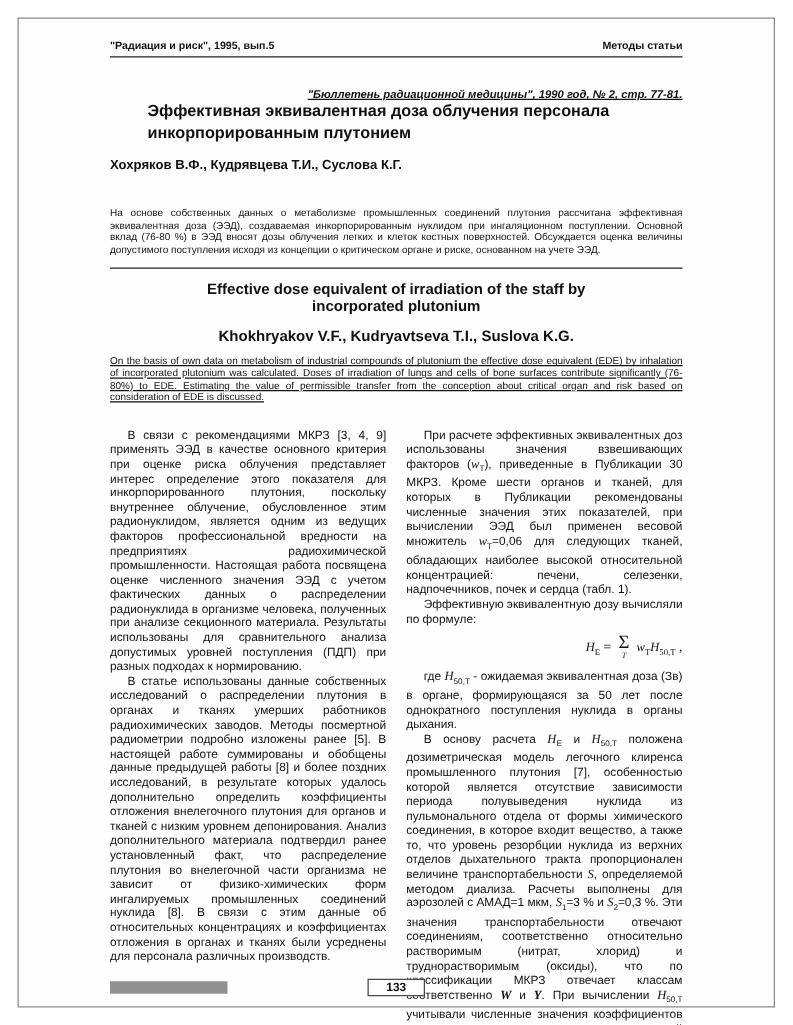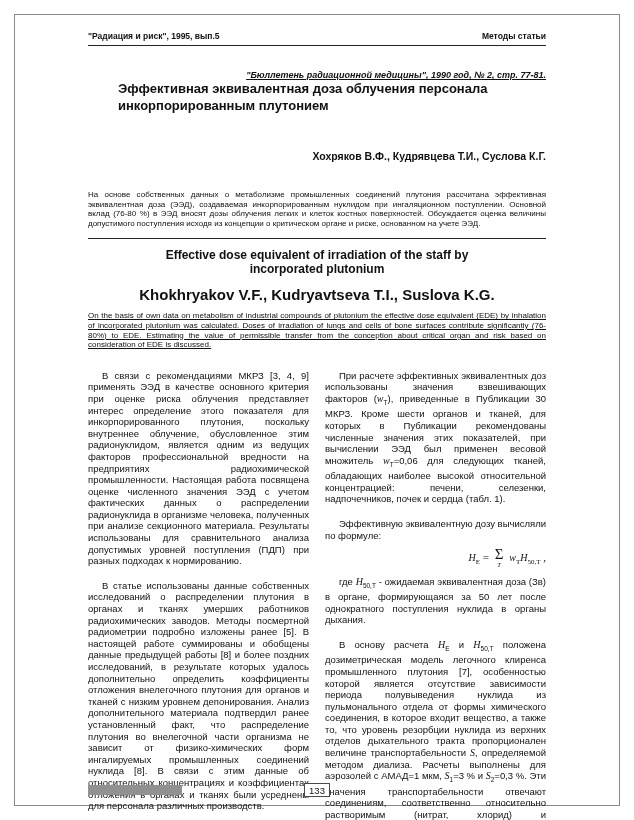--- a/index.html
+++ b/index.html
@@ -35,22 +35,22 @@
     text-decoration: underline;
   }
   .title-ru {
     text-align: left;
     font-size: 13px;
     font-weight: bold;
     line-height: 17px;
     padding: 0 30px;
   }
   .authors-ru {
-    margin-top: 36px;
-    text-align: right;
+    margin-top: 12px;
+    text-align: left;
     font-size: 10.5px;
     font-weight: bold;
   }
   .abstract {
     margin-top: 28px;
     font-size: 8px;
     line-height: 9.6px;
     text-align: justify;
   }
   .rule {
@@ -63,37 +63,37 @@
     margin-top: 9px;
     text-align: center;
     font-size: 12px;
     font-weight: bold;
     line-height: 14px;
     padding: 0 70px;
   }
   .authors-en {
     margin-top: 10px;
     text-align: center;
-    font-size: 15px;
+    font-size: 12px;
     font-weight: bold;
   }
   .abstract-en { margin-top: 8px; text-decoration: underline; }
   .columns {
     margin-top: 20px;
     display: flex;
     gap: 16px;
   }
   .col {
     flex: 1 1 0;
     font-size: 9.5px;
     line-height: 11.6px;
     text-align: justify;
   }
   .col p { text-indent: 14px; }
-  .col p + p { margin-top: 13px; }
+  .col p + p { margin-top: 0; }
   .col sub { font-size: 6.5px; }
   .col i, .formula i { font-family: "Liberation Serif", serif; font-size: 10px; }
   .section-heading {
     font-size: 11px;
     font-weight: bold;
     margin: 9px 0 7px 0;
     text-align: left;
     text-indent: 0;
   }
   .formula {
@@ -120,26 +120,26 @@
   .footer-bar {
     position: absolute;
     left: 0; top: 2px;
     width: 94px; height: 10px;
     background: #919191;
   }
   .page-number-box {
     position: absolute;
     left: 50%; top: 0;
     transform: translateX(-50%);
-    width: 26px; height: 14px;
+    width: 46px; height: 14px;
     border: 1px solid #4a4a4a;
     background: #fff;
     text-align: center;
     font-size: 9.5px;
-    font-weight: normal;
+    font-weight: bold;
     line-height: 13px;
   }
 </style>
 </head>
 <body>
 
 <div class="page">
 
   <div class="hdr">
     <span>"Радиация и риск", 1995, вып.5</span>

